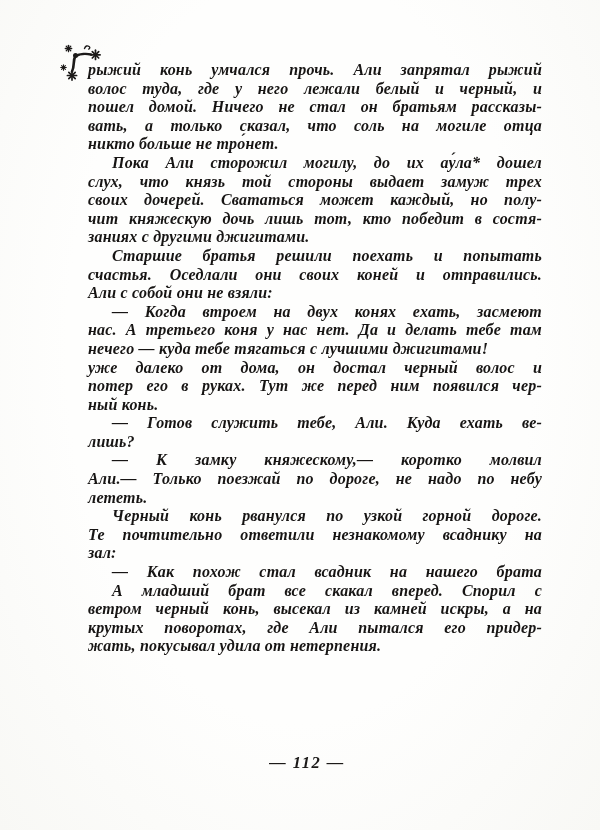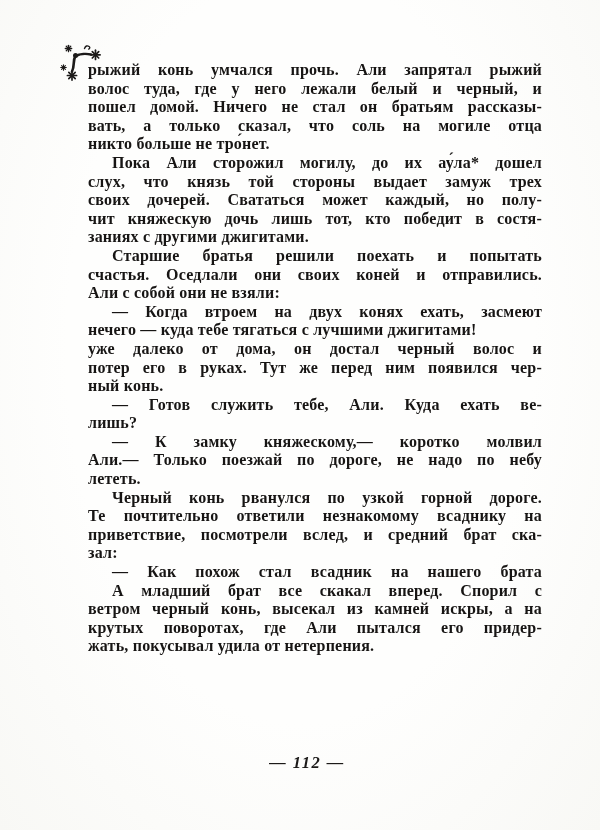--- a/index.html
+++ b/index.html
@@ -20,20 +20,21 @@
     width: 46px; height: 46px;
   }
   .text-block {
     position: absolute;
     left: 88px; top: 61px;
     width: 454px;
     color: #171514;
     font-size: 16px;
     font-weight: 700;
     letter-spacing: 0.2px;
+    font-style: italic;
   }
   .paragraph { margin: 0; padding: 0; }
   .line {
     line-height: 18.6px;
     height: 18.6px;
     white-space: normal;
     text-align: justify;
     text-align-last: justify;
     -moz-text-align-last: justify;
   }
@@ -113,40 +114,40 @@
         <div class="line">чит княжескую дочь лишь тот, кто победит в состя-</div>
         <div class="line last">заниях с другими джигитами.</div>
       </div>
       <div class="paragraph">
         <div class="line first">Старшие братья решили поехать и попытать</div>
         <div class="line">счастья. Оседлали они своих коней и отправились.</div>
         <div class="line last">Али с собой они не взяли:</div>
       </div>
       <div class="paragraph">
         <div class="line first">— Когда втроем на двух конях ехать, засмеют</div>
+        <div class="line">нас. А третьего коня у нас нет. Да и делать тебе там</div>
         <div class="line last">нечего — куда тебе тягаться с лучшими джигитами!</div>
       </div>
       <div class="paragraph">
         <div class="line">уже далеко от дома, он достал черный волос и</div>
         <div class="line">потер его в руках. Тут же перед ним появился чер-</div>
         <div class="line last">ный конь.</div>
       </div>
       <div class="paragraph">
         <div class="line first">— Готов служить тебе, Али. Куда ехать ве-</div>
         <div class="line last">лишь?</div>
       </div>
       <div class="paragraph">
         <div class="line first">— К замку княжескому,— коротко молвил</div>
         <div class="line">Али.— Только поезжай по дороге, не надо по небу</div>
         <div class="line last">лететь.</div>
       </div>
       <div class="paragraph">
         <div class="line first">Черный конь рванулся по узкой горной дороге.</div>
         <div class="line">Те почтительно ответили незнакомому всаднику на</div>
-        <div class="line">приветствие, посмотрели вслед, и средний брат ска-</div>
         <div class="line last">зал:</div>
       </div>
       <div class="paragraph">
         <div class="line first">— Как похож стал всадник на нашего брата</div>
       </div>
       <div class="paragraph">
         <div class="line first">А младший брат все скакал вперед. Спорил с</div>
         <div class="line">ветром черный конь, высекал из камней искры, а на</div>
         <div class="line">крутых поворотах, где Али пытался его придер-</div>
         <div class="line last">жать, покусывал удила от нетерпения.</div>

